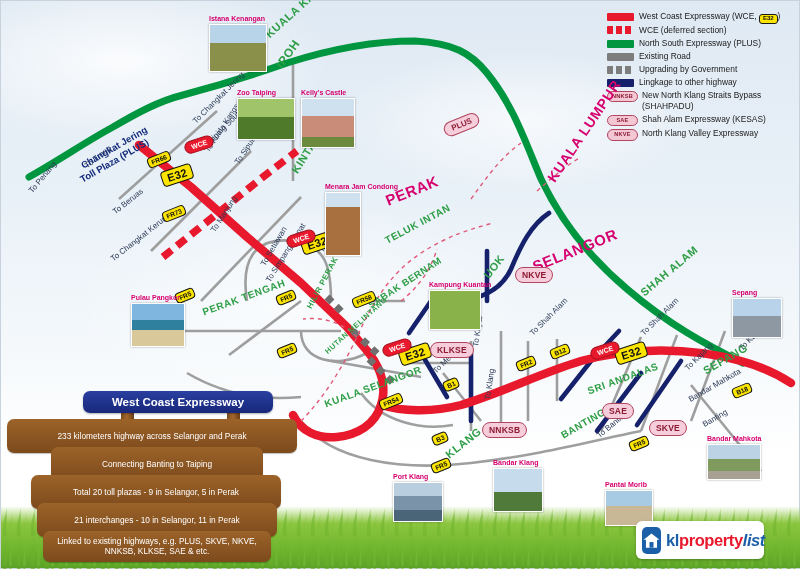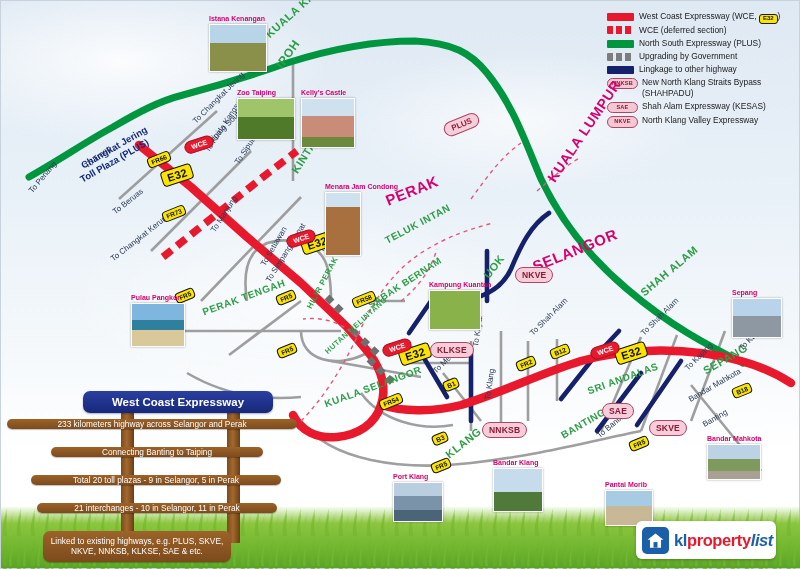--- a/index.html
+++ b/index.html
@@ -102,32 +102,32 @@
   
   .signpost{position:absolute;left:58px;top:378px;width:240px;height:152px;margin-top:12px;}
   .post{position:absolute;width:13px;background:linear-gradient(to right,#7b4a1e,#a3692d 45%,#6b3d16);top:0;height:152px;border-radius:1px;}
   .post.p1{left:62px;}
   .post.p2{left:168px;}
   .plank{
     position:absolute;left:0;border-radius:7px;color:#fff;
     text-align:center;font-size:8.3px;line-height:1.25;
     background:linear-gradient(to bottom,#9c6329,#7c4a1c);
     box-shadow:0 1px 1px rgba(0,0,0,.25);
-    padding:0 6px;box-sizing:border-box;
+    padding:12px 6px;box-sizing:border-box;
   }
   .title-plank{
     position:absolute;left:24px;top:0px;width:190px;
     background:linear-gradient(to bottom,#2a3fa0,#17277a);
     border-radius:7px;color:#fff;font-weight:bold;font-size:11.5px;
     text-align:center;padding:5px 0;box-shadow:0 1px 2px rgba(0,0,0,.3);
   }
 
   
   .brand{
-    position:absolute;left:635px;top:520px;width:140px;height:38px;
+    position:absolute;left:635px;top:520px;width:128px;height:38px;
     background:#fff;border-radius:6px;box-shadow:0 1px 3px rgba(0,0,0,.25);
     display:flex;align-items:center;padding-left:6px;box-sizing:border-box;
   }
   .brand .mark{
     width:27px;height:27px;background:#1b5fa8;border-radius:5px;
     display:flex;align-items:center;justify-content:center;margin-right:5px;
   }
   .brand .word{font-size:16.5px;font-weight:bold;letter-spacing:-.4px;}
   .w-kl{color:#1b5fa8;}
   .w-property{color:#e8192c;}
@@ -233,20 +233,24 @@
         <span class="leg-sw sw-red"></span>
         <span class="leg-txt">West Coast Expressway (WCE, <span class="e32-inline">E32</span>)</span>
       </div>
       <div class="leg-row">
         <span class="leg-sw sw-reddash"></span>
         <span class="leg-txt">WCE (deferred section)</span>
       </div>
       <div class="leg-row">
         <span class="leg-sw sw-green"></span>
         <span class="leg-txt">North South Expressway (PLUS)</span>
+      </div>
+      <div class="leg-row">
+        <span class="leg-sw sw-gray"></span>
+        <span class="leg-txt">Existing Road</span>
       </div>
       <div class="leg-row">
         <span class="leg-sw sw-graydash"></span>
         <span class="leg-txt">Upgrading by Government</span>
       </div>
       <div class="leg-row">
         <span class="leg-sw sw-navy"></span>
         <span class="leg-txt">Lingkage to other highway</span>
       </div>
       <div class="leg-row">
@@ -390,21 +394,21 @@
 
   <div class="signpost">
     <div class="post p1"></div>
     <div class="post p2"></div>
     <div class="title-plank">West Coast Expressway</div>
     <div id="planks-root">
         <div class="plank" style="top: 28px; left: -52px; width: 290px;">233 kilometers highway across Selangor and Perak</div>
         <div class="plank" style="top: 56px; left: -8px; width: 212px;">Connecting Banting to Taiping</div>
         <div class="plank" style="top: 84px; left: -28px; width: 250px;">Total 20 toll plazas - 9 in Selangor, 5 in Perak</div>
         <div class="plank" style="top: 112px; left: -22px; width: 240px;">21 interchanges - 10 in Selangor, 11 in Perak</div>
-        <div class="plank" style="top: 140px; left: -16px; width: 188px; padding-top: 5px; padding-bottom: 5px;">Linked to existing highways, e.g. PLUS, SKVE, NKVE, NNKSB, KLKSE, SAE &amp; etc.</div>
+        <div class="plank" style="top: 140px; left: -16px; width: 228px; padding-top: 5px; padding-bottom: 5px;">Linked to existing highways, e.g. PLUS, SKVE, NKVE, NNKSB, KLKSE, SAE &amp; etc.</div>
       </div>
   </div>
 
   <div class="brand">
     <div class="mark">
       <svg width="19" height="19" viewBox="0 0 24 24">
         <path d="M12 3 L22 11 H19 V21 H5 V11 H2 Z" fill="#ffffff"></path>
         <rect x="9.5" y="14" width="5" height="7" fill="#1b5fa8"></rect>
       </svg>
     </div>

